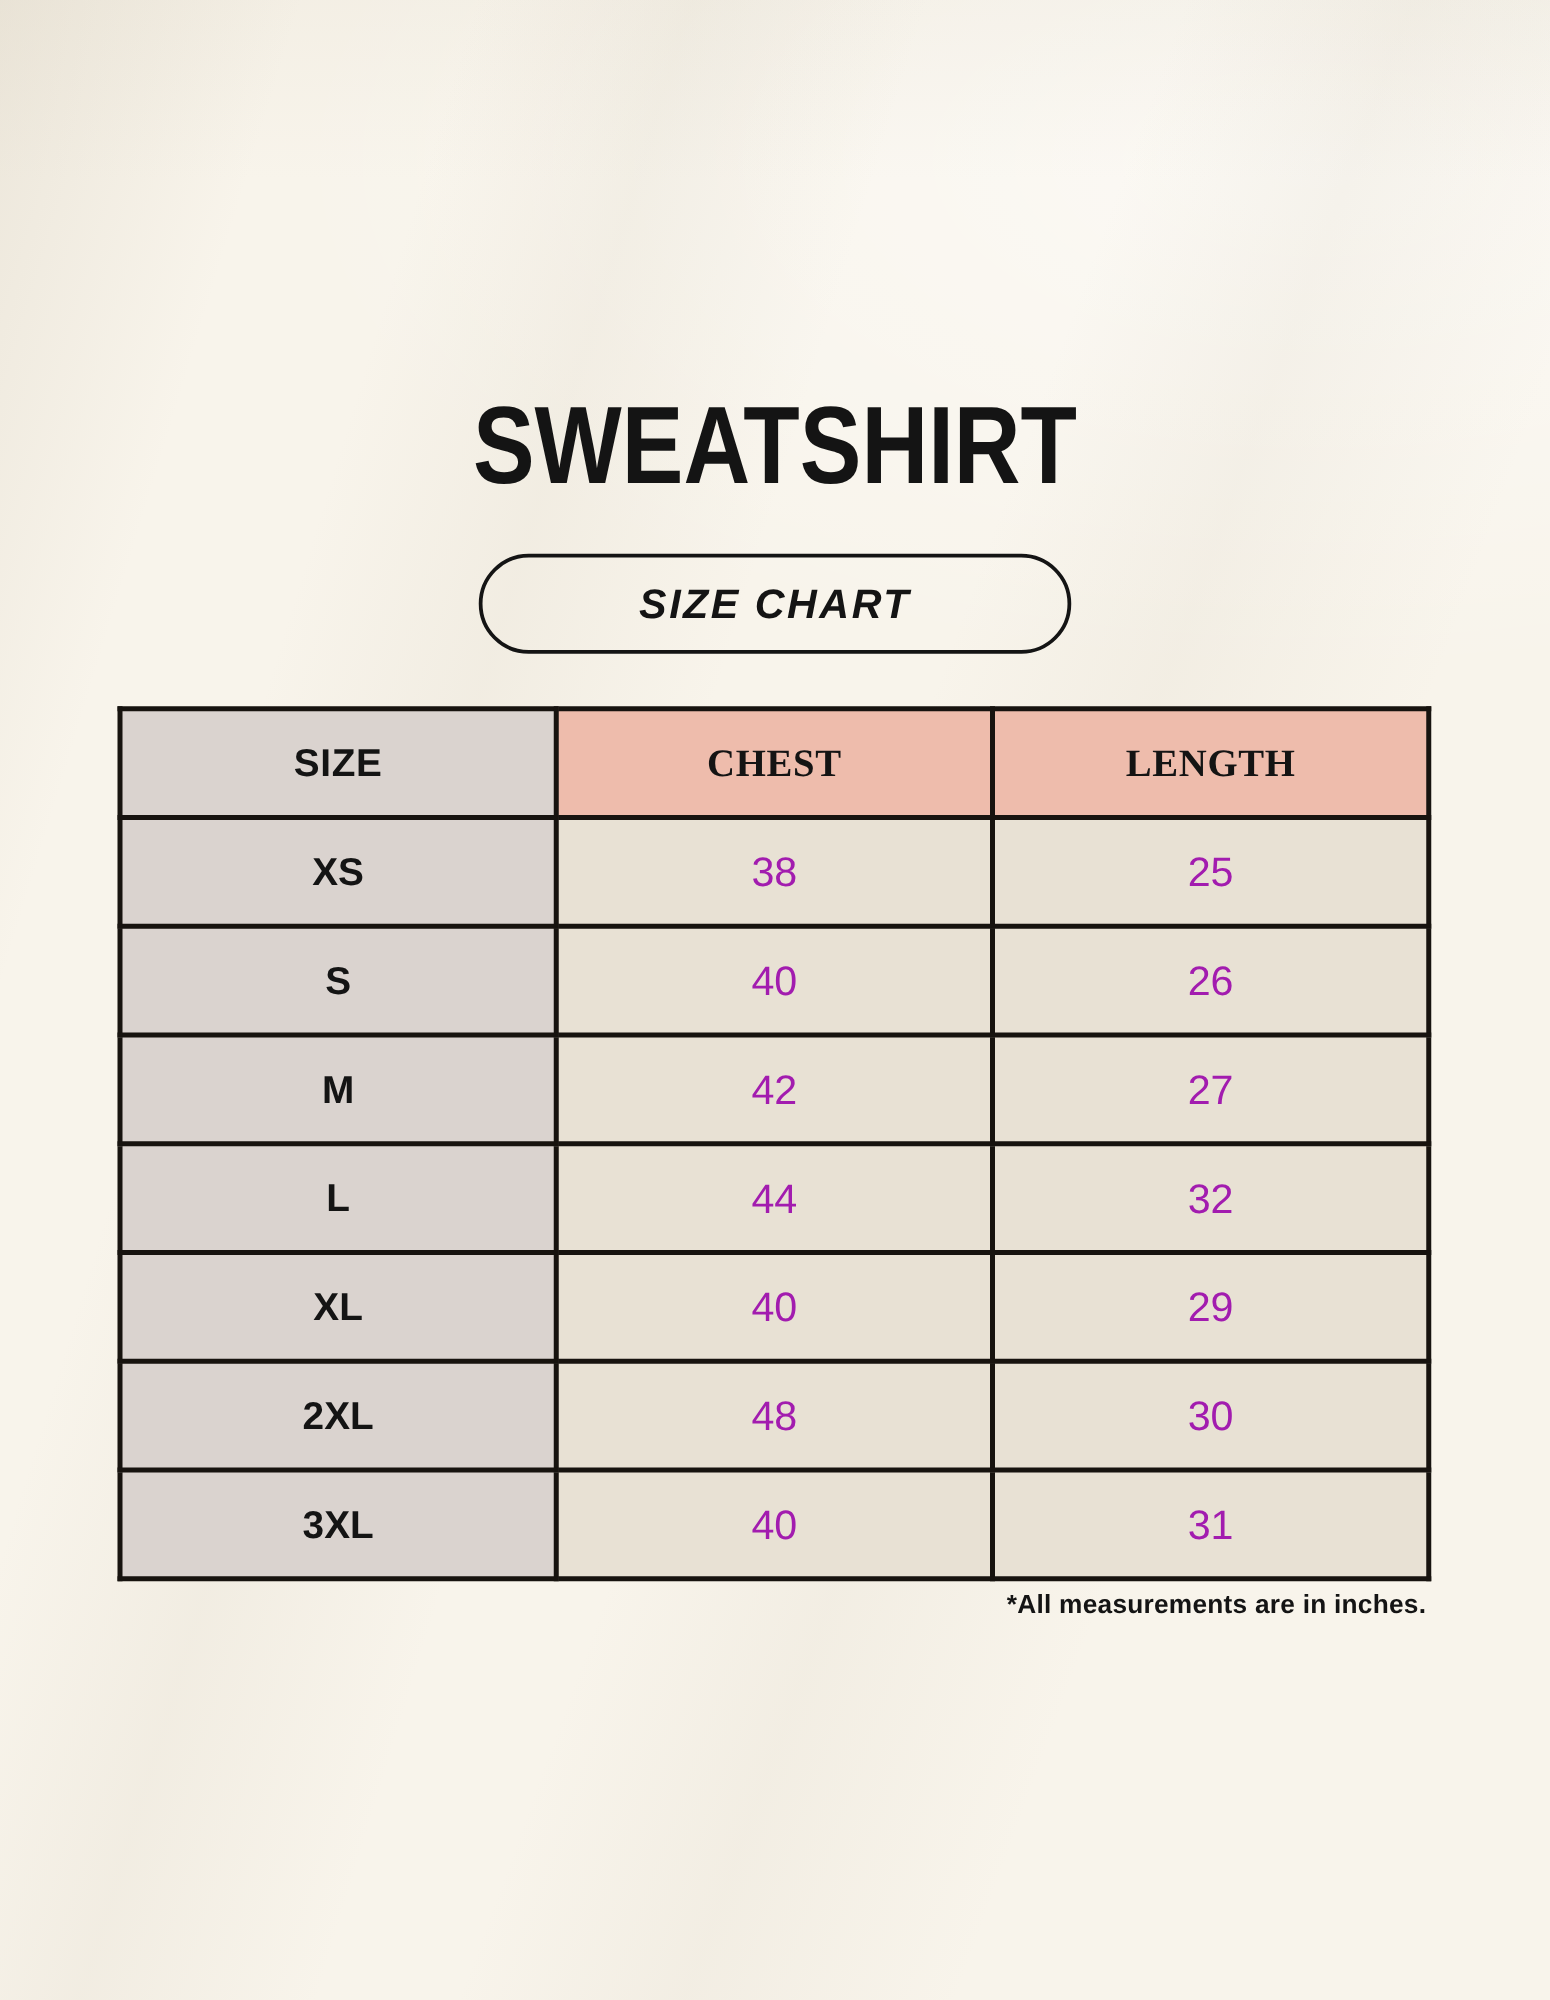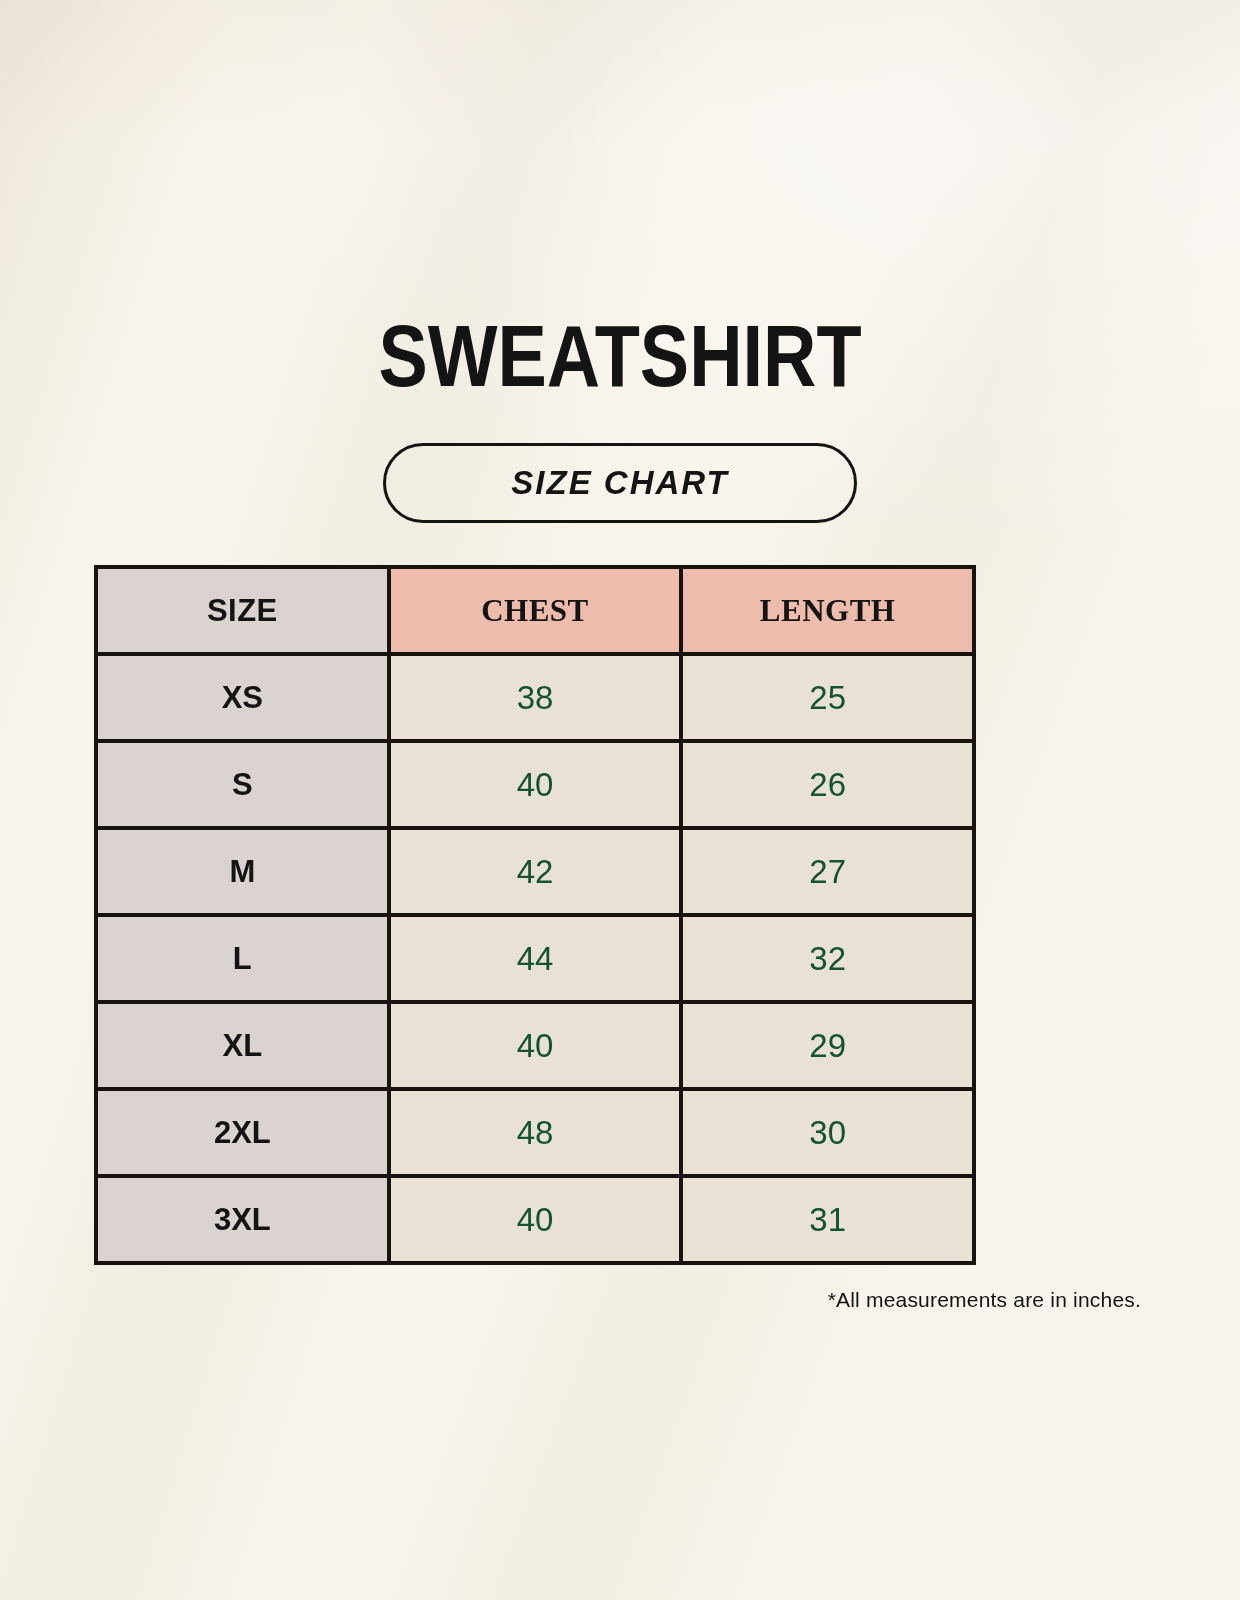--- a/index.html
+++ b/index.html
@@ -53,53 +53,52 @@
   }
   .badge-label {
     font-size: 33px;
     font-weight: 700;
     letter-spacing: 2px;
     white-space: nowrap;
   }
   .size-table {
     position: absolute;
     top: 565px; left: 94px;
-    width: 882px;
+    width: 1051px;
     border-collapse: collapse;
     table-layout: fixed;
   }
   .size-table th, .size-table td {
     border: 4px solid var(--table-border);
     text-align: center;
     vertical-align: middle;
     height: 87px;
     padding: 0;
   }
   .size-table thead th { font-size: 31px; font-weight: 700; letter-spacing: 0.5px; }
   .c-size  { background: var(--size-column); }
   .c-accent { background: var(--accent-header); font-family: Liberation Serif, serif; }
   .size-cell {
     background: var(--size-column);
     font-size: 31px; font-weight: 700;
   }
   .value-cell {
     background: var(--data-cell);
     font-size: 33px; font-weight: 400;
-    color: #14532d;
+    color: #a21caf;
   }
   .footnote {
     position: absolute;
     top: 1272px; left: 94px;
     width: 1051px;
     text-align: right;
     padding-right: 4px;
     font-size: 21px;
-    font-weight: 400;
+    font-weight: 700;
     letter-spacing: 0.2px;
-    margin-top: 16px;
   }
 </style>
 </head>
 <body>
 
 <div class="bg-texture"></div>
 
 <h1 class="title">SWEATSHIRT</h1>
 
 <div class="badge">

